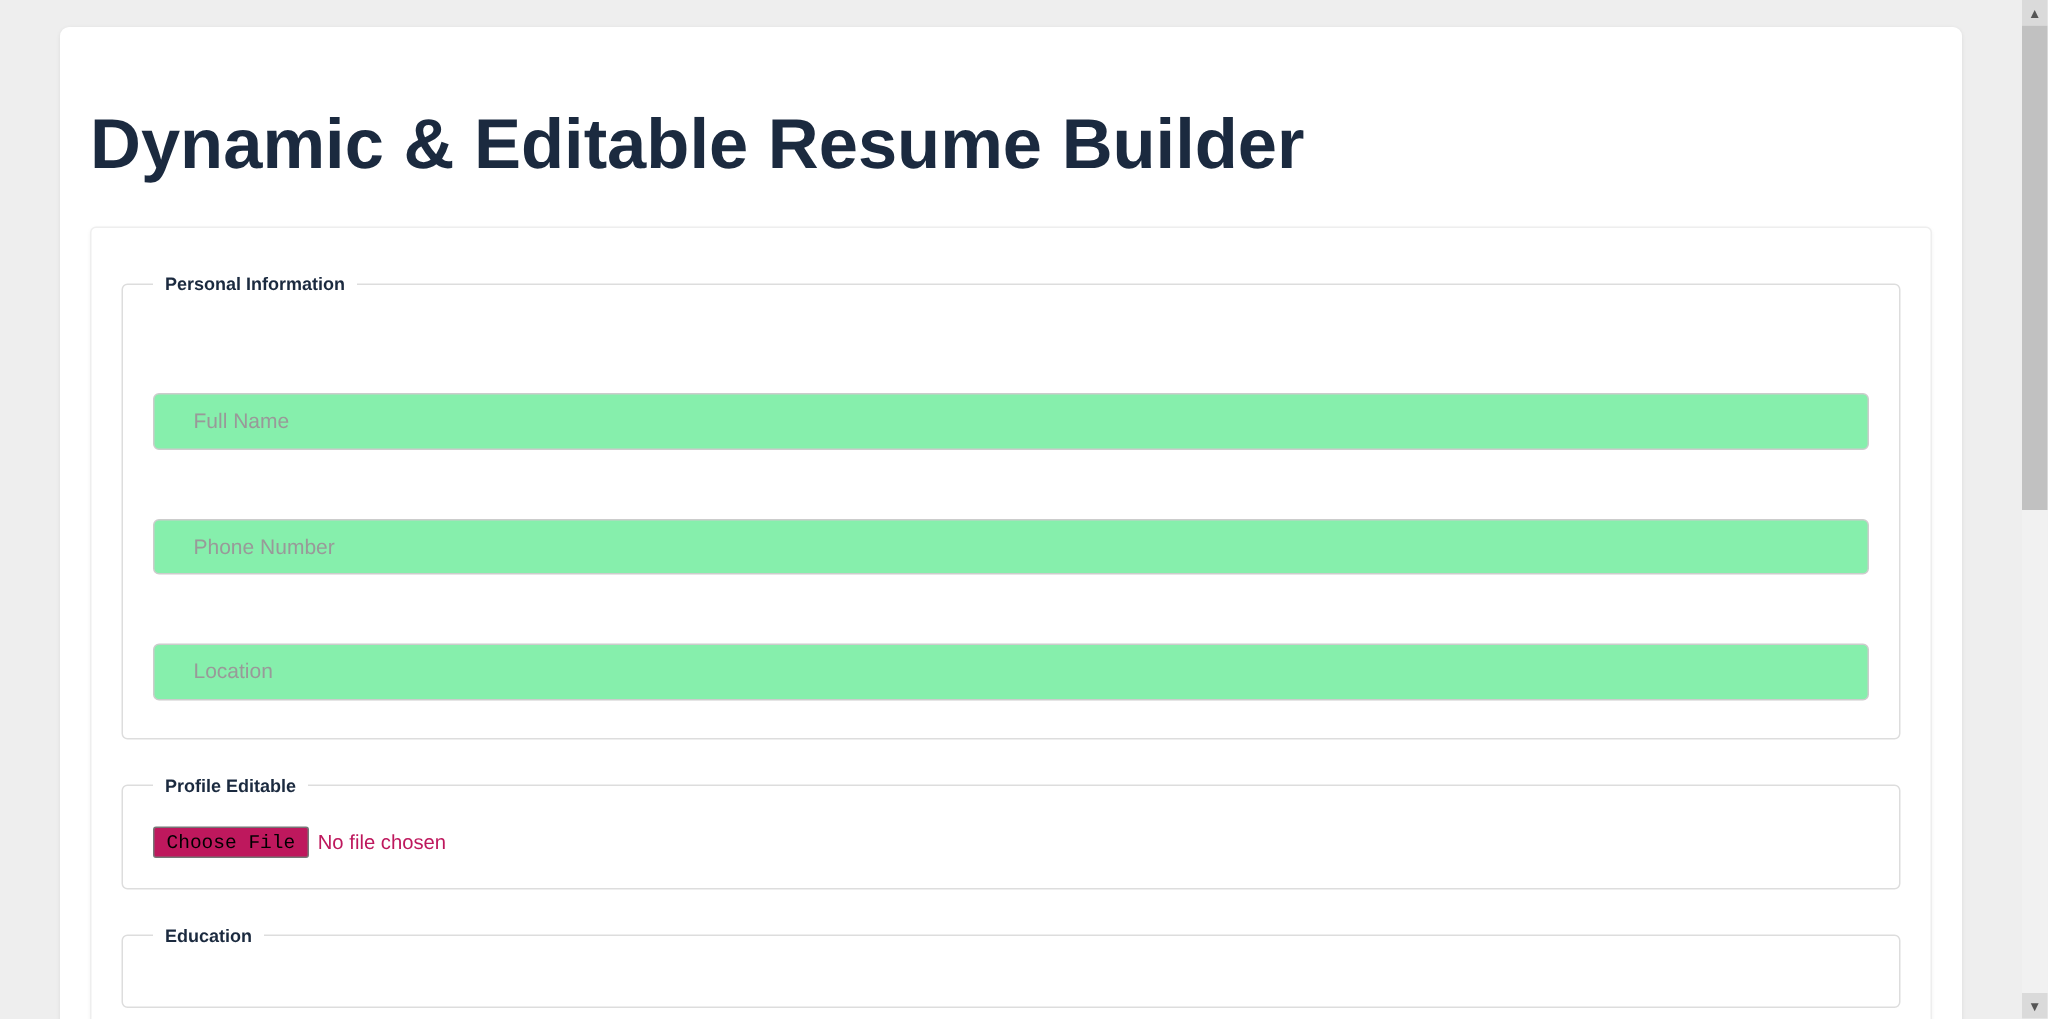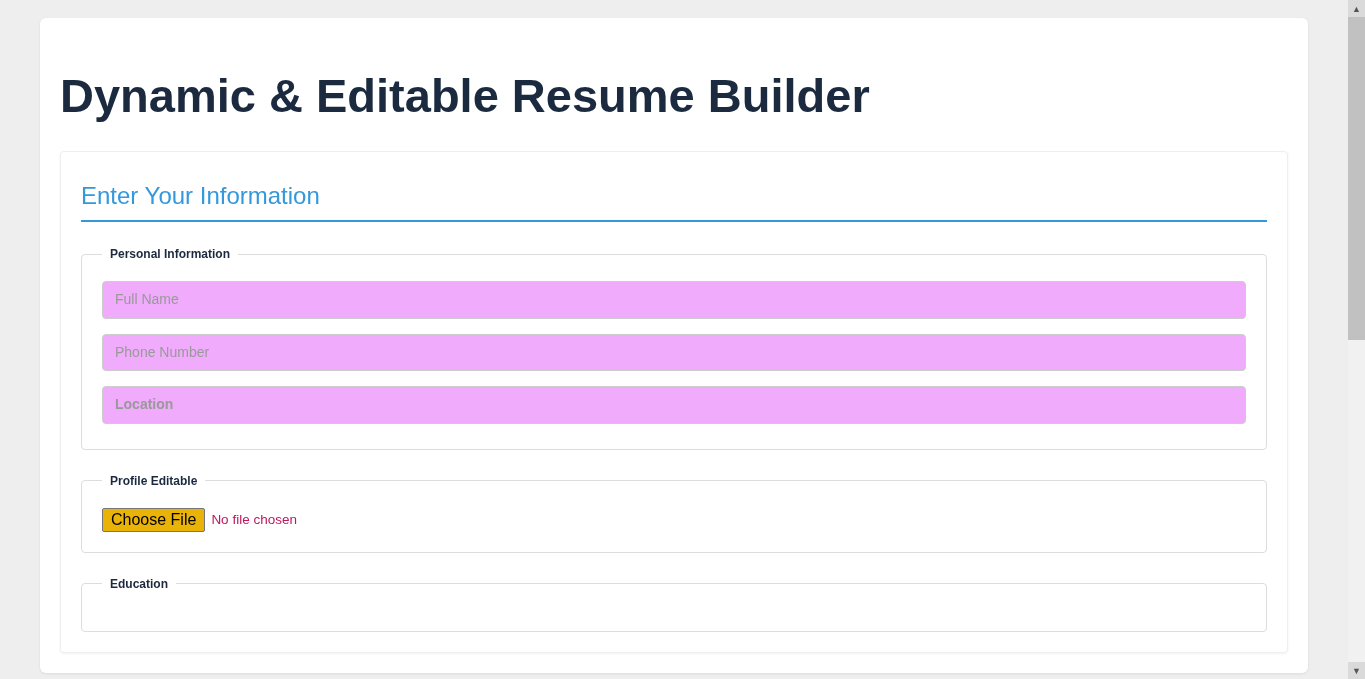--- a/index.html
+++ b/index.html
@@ -54,43 +54,44 @@
     }
     legend {
       font-size: 12px;
       font-weight: 700;
       color: #1b2a3f;
       padding: 0 8px;
     }
     .form-control {
       display: block;
       width: 100%;
-      padding: 8px 12px;
+      padding: 8px 26px;
       font-size: 14px;
       line-height: 1.4;
       color: #555;
-      background: #f0abfc;
+      background: #86efac;
       border: 1px solid #ccc;
       border-radius: 4px;
       margin-bottom: 15px;
+      margin-top: 46px;
     }
     .form-control::placeholder {
       color: #999;
     }
     .file-row {
       display: flex;
       align-items: center;
       gap: 6px;
       font-size: 13.5px;
     }
     .file-btn {
-      font-family: Liberation Sans, sans-serif;
-      font-size: 16px;
+      font-family: Liberation Mono, monospace;
+      font-size: 13px;
       padding: 2px 8px;
-      background: #eab308;
+      background: #be185d;
       border: 1px solid #767676;
       border-radius: 2px;
       cursor: pointer;
     }
     .file-status {
       color: #be185d;
     }
     
     .fake-scrollbar {
       position: fixed;
@@ -133,27 +134,26 @@
     body { padding-right: 17px; }
   </style>
 </head>
 <body>
 
 <div class="outer-wrap">
   <div class="card">
     <h1 class="page-title">Dynamic &amp; Editable Resume Builder</h1>
 
     <div class="inner-card">
-      <h2 class="section-heading">Enter Your Information</h2>
 
       <fieldset>
         <legend>Personal Information</legend>
         <input type="text" class="form-control" placeholder="Full Name" style="">
         <input type="text" class="form-control" placeholder="Phone Number" style="">
-        <input type="text" class="form-control" style="margin-bottom: 5px; font-weight: bold;" placeholder="Location">
+        <input type="text" class="form-control" style="margin-bottom: 5px;" placeholder="Location">
       </fieldset>
 
       <fieldset>
         <legend>Profile Editable</legend>
         <div class="file-row">
           <button type="button" class="file-btn">Choose File</button>
           <span class="file-status">No file chosen</span>
         </div>
       </fieldset>
 

